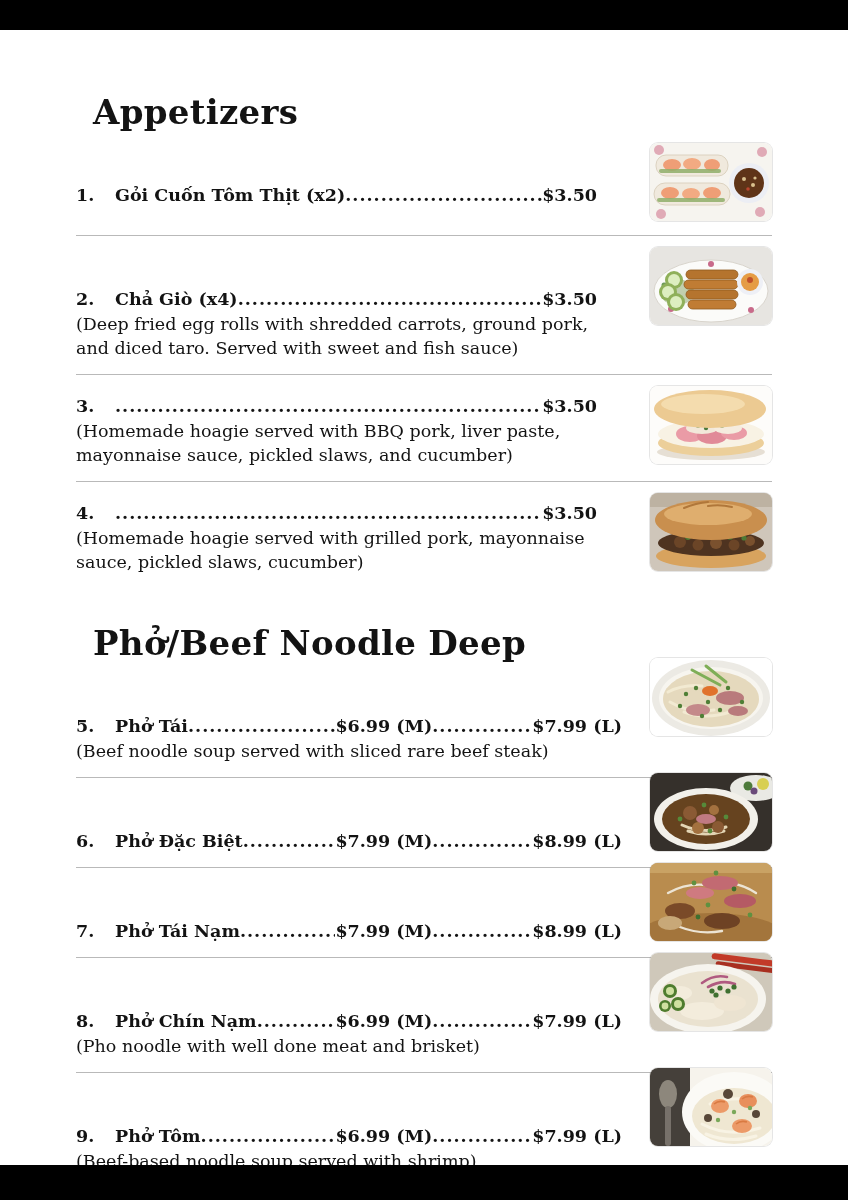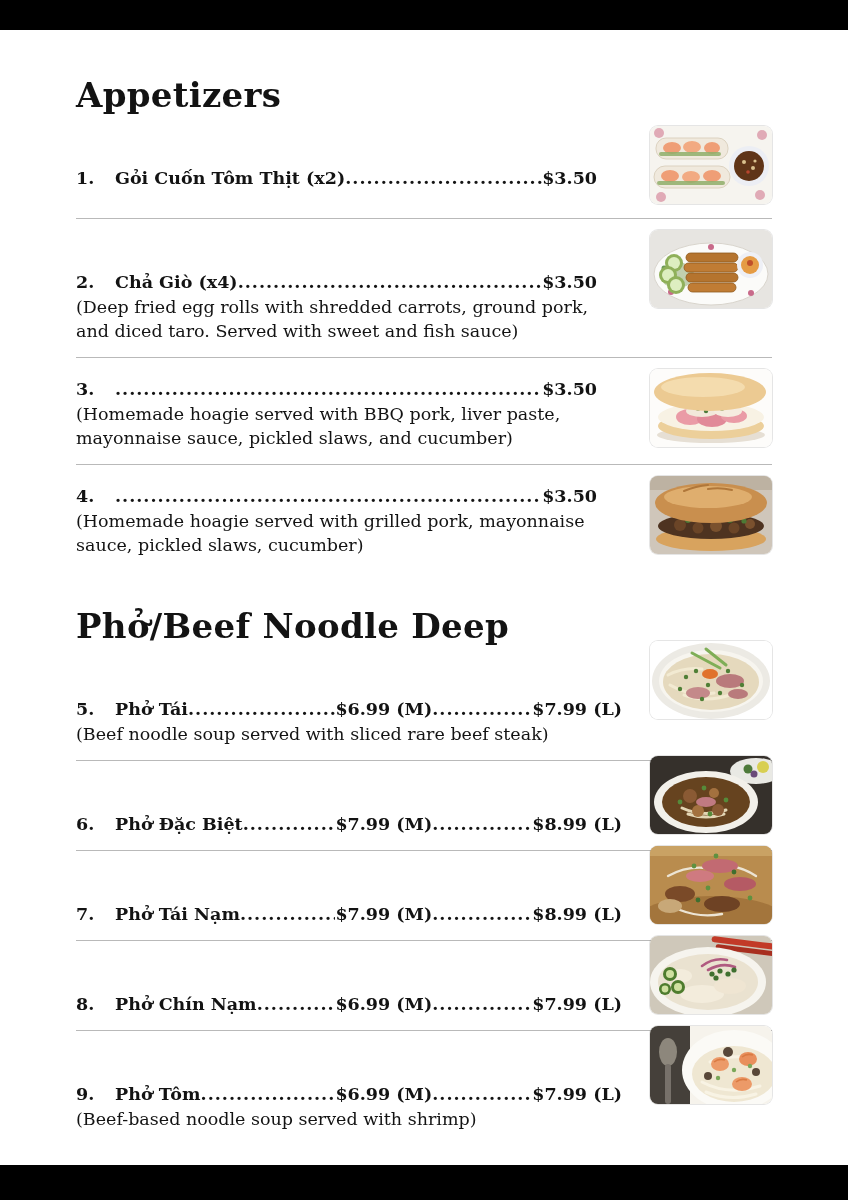--- a/index.html
+++ b/index.html
@@ -6,21 +6,21 @@
   .frame {
     position:relative; width:848px; height:1200px; margin:0 auto;
     background:#000; overflow:hidden;
     font-family:"DejaVu Serif","Liberation Serif",serif;
   }
   .sheet {
     position:absolute; top:30px; left:0; width:848px; height:1135px;
     background:#fff; box-sizing:border-box; padding:46px 76px 0 76px;
     overflow:hidden; color:#131313;
   }
-  .section-title { font-size:34px; font-weight:bold; margin:0; line-height:1.12; letter-spacing:.3px; }
+  .section-title { font-size:34px; font-weight:bold; margin:17px; line-height:1.12; letter-spacing:.3px; }
   .menu-section.soups { margin-top:50px; }
   .items { margin-top:20px; }
   .menu-item { display:flex; align-items:flex-start; }
   .item-text { flex:1 1 auto; min-width:0; padding-right:28px; }
   .title-line { display:flex; align-items:baseline; font-weight:bold; font-size:17.5px; line-height:24px; }
   .appetizers .title-line { padding-right:25px; }
   .num { flex:0 0 39px; }
   .name { white-space:nowrap;margin-top:32px; }
   .dots { flex:1 1 0; overflow:hidden; white-space:nowrap; letter-spacing:1px; }
   .dots::after { content:"............................................................................................................................"; }
@@ -302,20 +302,21 @@
   <div class="menu-item">
     <div class="item-text">
       <div class="title-line">
         <span class="num">8.</span>
         <span class="name">Phở Chín Nạm</span>
         <span class="dots dots-1"></span>
         <span class="price price-1">$6.99 (M)</span>
         <span class="dots dots-2"></span>
         <span class="price price-2">$7.99 (L)</span>
       </div>
+      <div class="desc">(Pho noodle with well done meat and brisket)</div>
     </div>
     <div class="photo">
                 <svg viewBox="0 0 122 78" xmlns="http://www.w3.org/2000/svg">
     <rect width="122" height="78" fill="#cfc8ba"></rect>
     <rect x="62" y="0" width="64" height="6" rx="3" fill="#c23a28" transform="rotate(7 62 0)"></rect>
     <rect x="66" y="8" width="60" height="5" rx="2.5" fill="#a82f20" transform="rotate(7 66 8)"></rect>
     <ellipse cx="58" cy="46" rx="58" ry="35" fill="#f6f4ee"></ellipse>
     <ellipse cx="58" cy="46" rx="50" ry="28" fill="#eae2d0"></ellipse>
     <ellipse cx="52" cy="58" rx="22" ry="9" fill="#f3ecdc"></ellipse>
     <ellipse cx="80" cy="50" rx="16" ry="8" fill="#efe5d2"></ellipse>

